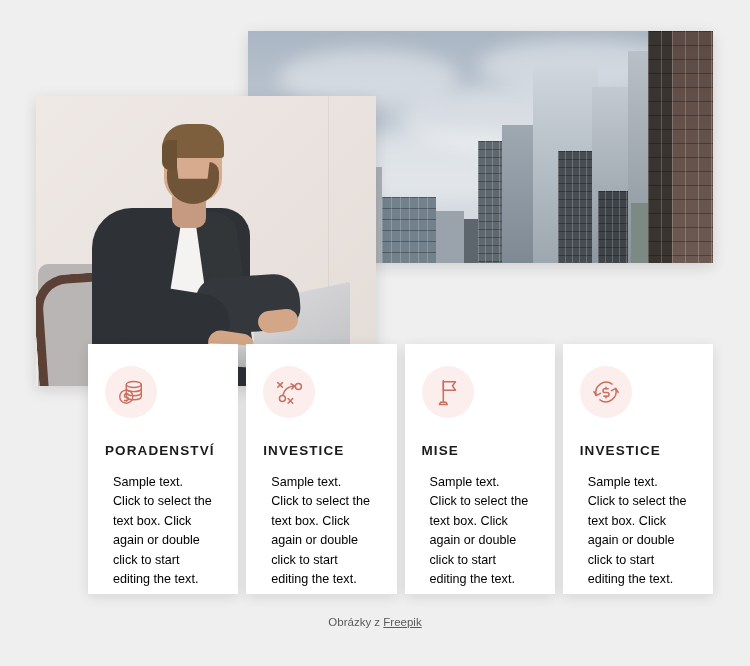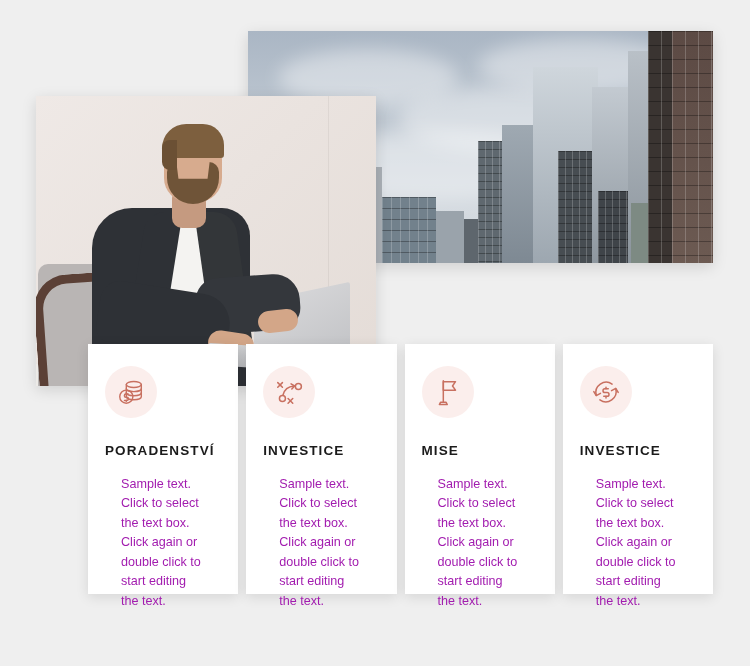--- a/index.html
+++ b/index.html
@@ -292,22 +292,22 @@
     font-size: 13.5px;
     font-weight: bold;
     letter-spacing: 1.1px;
     color: #1b1b1b;
     margin: 0 0 14px 0;
     line-height: 1.1;
   }
   .card-text {
     font-size: 12.6px;
     line-height: 19.5px;
-    color: #a21caf;
-    margin: 16px;
+    color: #000000;
+    margin: 8px;
   }
 
   
   .footer {
     position: absolute;
     left: 0;
     right: 0;
     top: 616px;
     text-align: center;
     font-size: 11.5px;
@@ -440,14 +440,17 @@
           <path d="M18.4 12.6h-3.6a2 2 0 0 0 0 4h2.4a2 2 0 0 1 0 4h-3.6"></path>
           <path d="M16 10.8v1.8M16 20.6v1.8"></path>
         </svg>
       </div>
       <h3 class="card-title">INVESTICE</h3>
       <p class="card-text">Sample text. Click to select the text box. Click again or double click to start editing the text.</p>
     </div>
 
   </div>
 
+  <div class="footer">
+    <span>Obrázky z </span><a href="#">Freepik</a>
+  </div>
 
 </div>
 
 </body></html>

